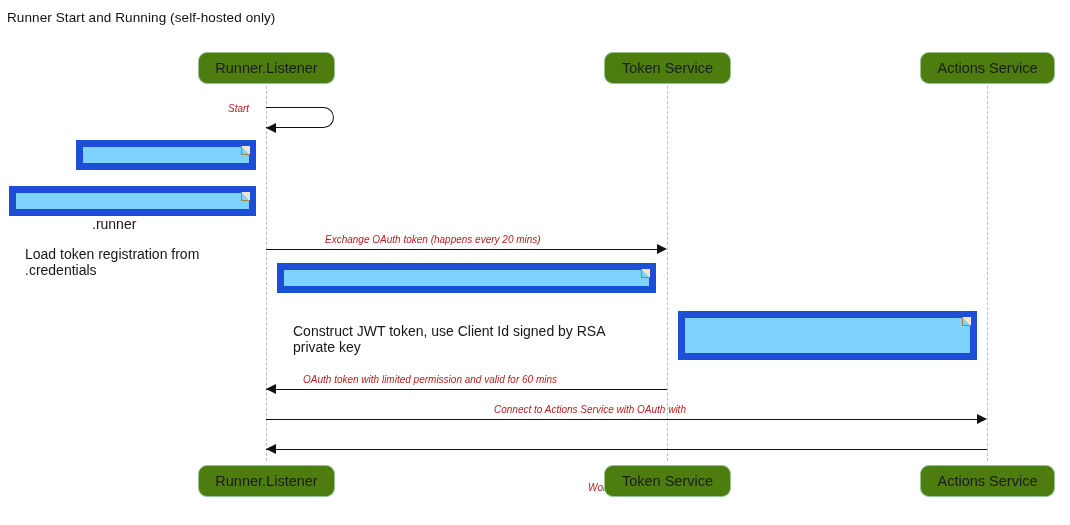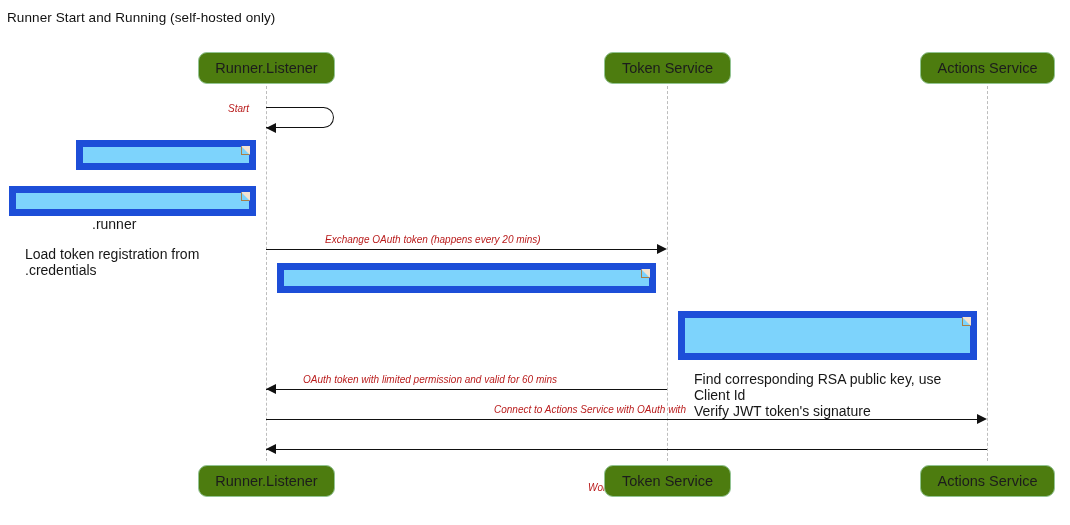--- a/index.html
+++ b/index.html
@@ -156,27 +156,26 @@
   <span>Load token registration from .credentials</span>
 </div>
 
 <div class="msg-label" style="left:325px; top:234px;">Exchange OAuth token (happens every 20 mins)</div>
 <div class="msg-line" style="left:266px; top:249px; width:392px;"></div>
 <div class="arrow-right" style="left:657px; top:244px;"></div>
 
 <div class="note" style="left:277px; top:263px; width:379px; height:30px;">
   <span class="fold"></span>
   <span class="fold-edge"></span>
+  <span>Construct JWT token, use Client Id signed by RSA private key</span>
 </div>
 
 <div class="note" style="left:678px; top:311px; width:299px; height:49px;">
   <span class="fold"></span>
   <span class="fold-edge"></span>
-  <span>Find corresponding RSA public key, use Client Id
-Verify JWT token's signature</span>
 </div>
 
 <div class="msg-label" style="left:303px; top:374px;">OAuth token with limited permission and valid for 60 mins</div>
 <div class="msg-line" style="left:266px; top:389px; width:401px;"></div>
 <div class="arrow-left" style="left:266px; top:384px;"></div>
 
 <div class="msg-label" style="left:494px; top:404px;">Connect to Actions Service with OAuth with</div>
 <div class="msg-line" style="left:266px; top:419px; width:712px;"></div>
 <div class="arrow-right" style="left:977px; top:414px;"></div>
 

